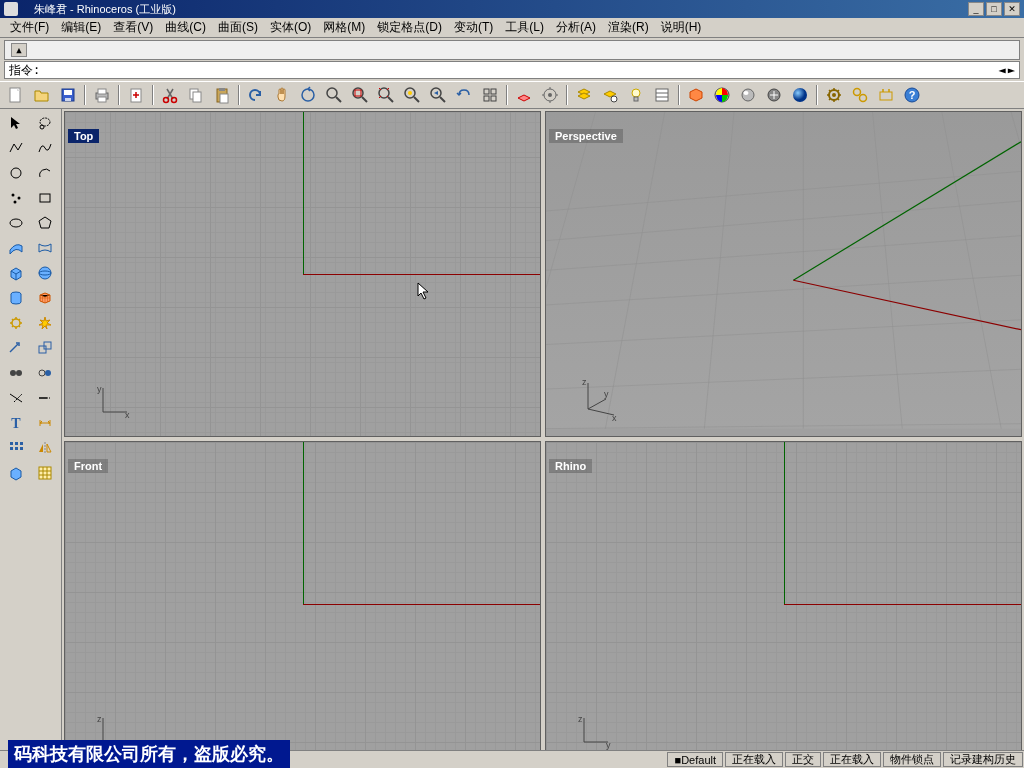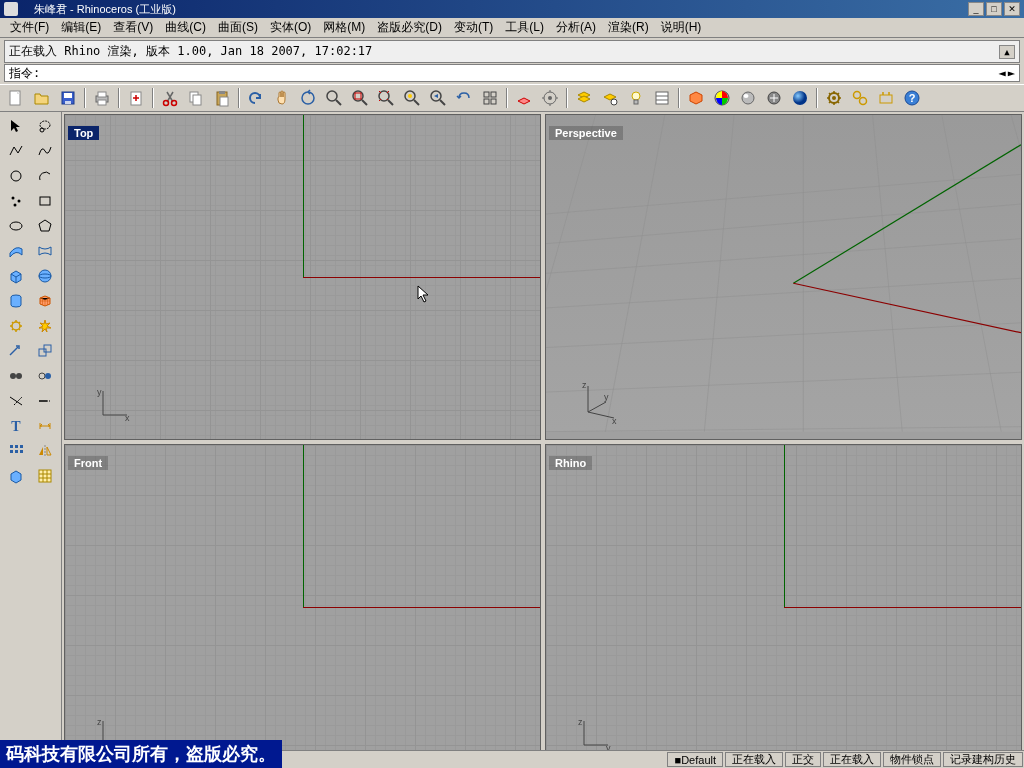--- a/index.html
+++ b/index.html
@@ -139,21 +139,21 @@
   padding: 2px;
 }
 .viewport {
   position: relative;
   background: #a0a0a0;
   border: 1px solid #606060;
   overflow: hidden;
 }
 .vp-label {
   position: absolute;
-  top: 11px; left: 3px;
+  top: 17px; left: 3px;
   padding: 1px 6px;
   font-size: 11px;
   font-weight: bold;
   color: #fff;
   background: rgba(0,0,0,0.2);
   z-index: 10;
 }
 .vp-label.active-label {
   background: #0a246a;
   color: #fff;
@@ -179,21 +179,21 @@
   position: absolute;
   bottom: 0; left: 0; right: 0;
   height: 18px;
   background: #d4d0c8;
   border-top: 1px solid #808080;
   display: flex;
   align-items: center;
 }
 .watermark {
   position: absolute;
-  bottom: 0; left: 0;
+  bottom: 0; left: 8px;
   background: #001890;
   color: #fff;
   font-size: 18px;
   font-weight: bold;
   padding: 2px 6px;
   z-index: 100;
 }
 .status-btn {
   border: 1px solid #808080;
   padding: 0 6px;
@@ -227,30 +227,29 @@
 </div>
 
 <div class="menu-bar">
   <span class="menu-item">文件(F)</span>
   <span class="menu-item">编辑(E)</span>
   <span class="menu-item">查看(V)</span>
   <span class="menu-item">曲线(C)</span>
   <span class="menu-item">曲面(S)</span>
   <span class="menu-item">实体(O)</span>
   <span class="menu-item">网格(M)</span>
-  <span class="menu-item">盗版必究(D)</span>
+  <span class="menu-item">锁定格点(D)</span>
   <span class="menu-item">变动(T)</span>
   <span class="menu-item">工具(L)</span>
   <span class="menu-item">分析(A)</span>
   <span class="menu-item">渲染(R)</span>
   <span class="menu-item">说明(H)</span>
 </div>
 
 <div class="history-bar">
-  <span style="flex:1">正在载入 Rhino 渲染, 版本 1.00, Jan 18 2007, 17:02:17</span>
   <div class="scroll-btn">▲</div>
 </div>
 
 <div class="command-bar">
   <span class="lbl">指令:</span>
   <input type="text" value="" style="">
   <div class="scroll-btn" style="margin-right:2px">◄</div>
   <div class="scroll-btn">►</div>
 </div>
 

